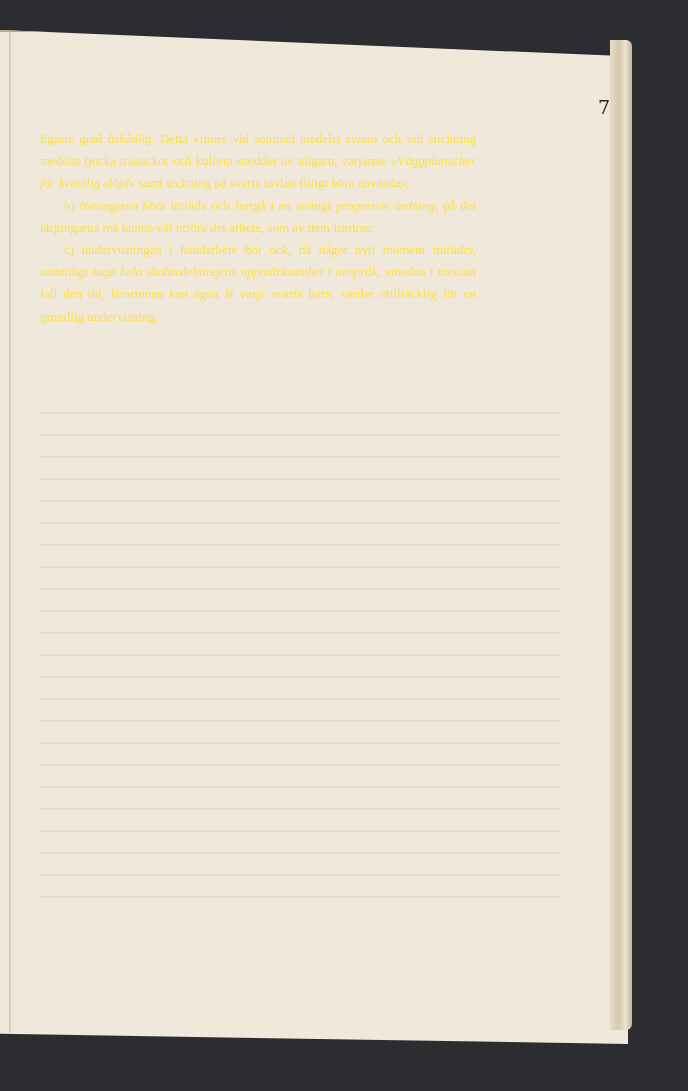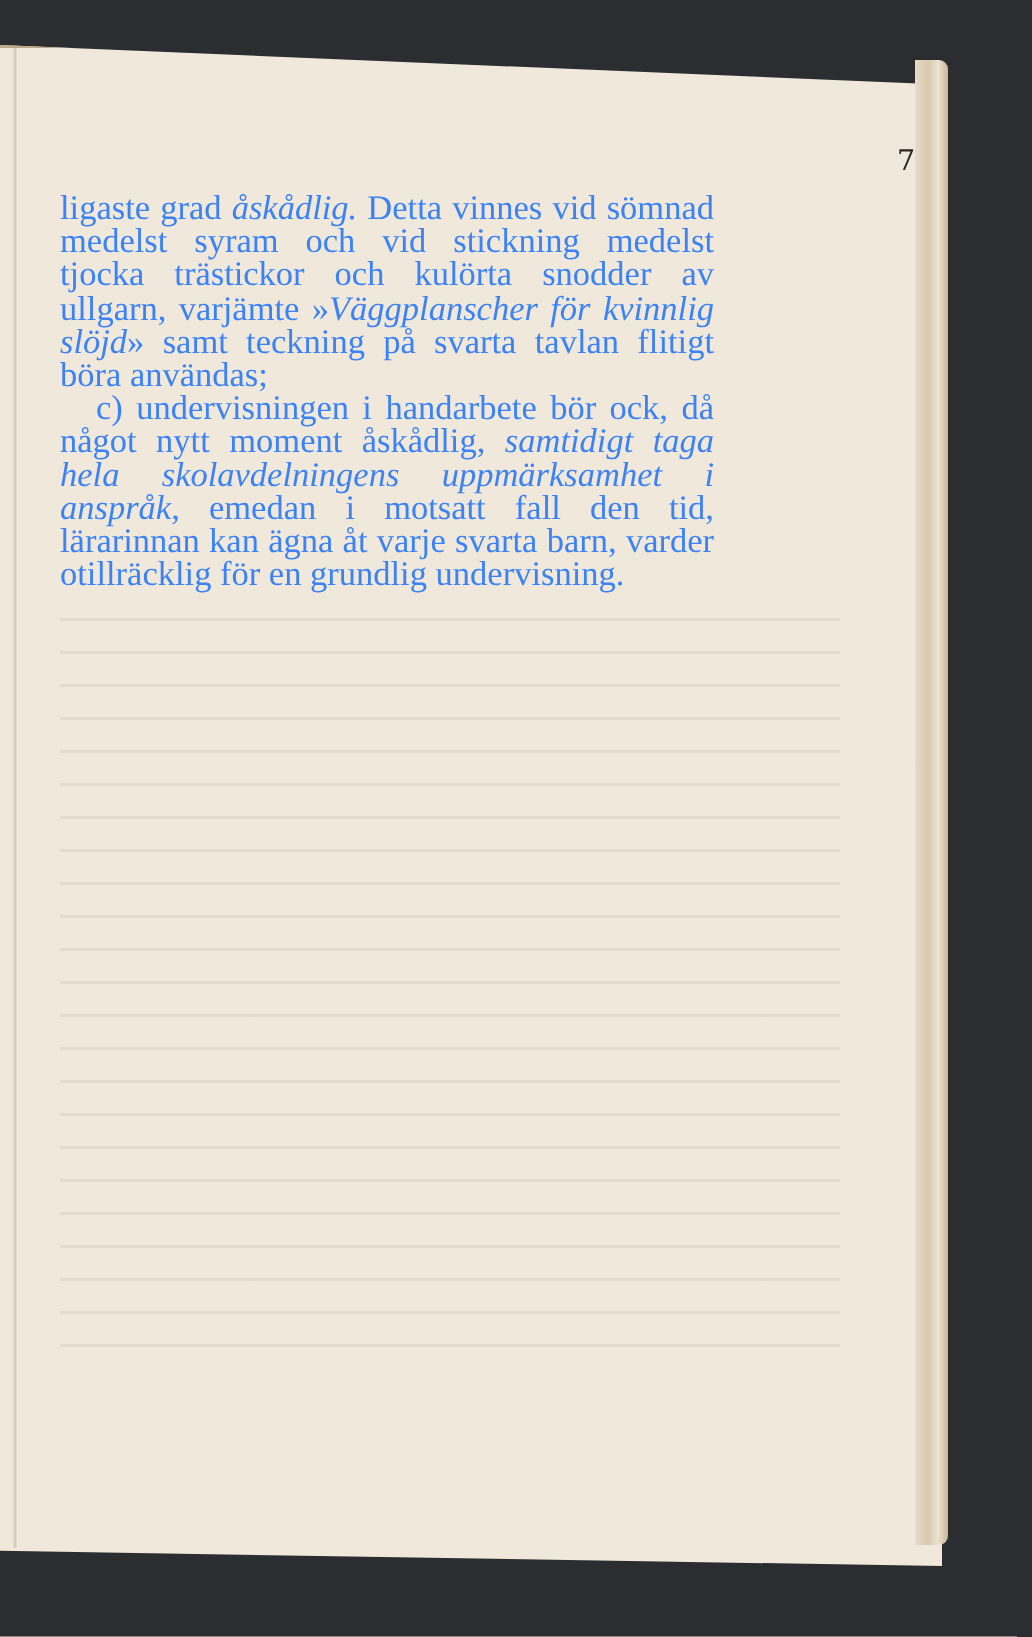--- a/index.html
+++ b/index.html
@@ -31,21 +31,21 @@
       position:absolute; left:40px; top:400px; width:520px; height:500px;
       opacity:0.08;
       background:repeating-linear-gradient(180deg, transparent 0 12px, #5a4c3a 12px 14px, transparent 14px 22px);
     }
     .page-number {
       position:absolute; left:598px; top:96px;
       font-size:19px; color:#2a2622;
     }
     .text {
       position:absolute; left:40px; top:128px; width:436px;
-      font-size:23px; line-height:22.2px; color:#3b82f6;
+      font-size:13px; line-height:22.2px; color:#fde047;
       text-align:justify;
       font-family:"Liberation Serif", serif;
     }
     .text p { margin:0; }
     .text p.indent { text-indent:24px; }
     .text em { font-style:italic; }
   </style>
 </head>
 <body>
 
@@ -54,15 +54,18 @@
 <div class="gutter-line"></div>
 <div class="ghost"></div>
 
 <div class="page-number">7</div>
 
 <div class="text">
   <p>
     <span>ligaste grad </span><em>åskådlig.</em><span> Detta vinnes vid sömnad medelst syram och vid stickning medelst tjocka trästickor och kulörta snodder av ullgarn, varjämte »</span><em>Väggplanscher för kvinnlig slöjd</em><span>» samt teckning på svarta tavlan flitigt böra användas;</span>
   </p>
   <p class="indent">
-    <span>c) undervisningen i handarbete bör ock, då något nytt moment åskådlig, </span><em>samtidigt taga hela skolavdelningens uppmärksamhet i anspråk</em><span>, emedan i motsatt fall den tid, lärarinnan kan ägna åt varje svarta barn, varder otillräcklig för en grundlig undervisning.</span>
+    <span>b) övningarna böra inträda och fortgå i en strängt </span><em>progressiv ordning</em><span>, på det lärjungarna må kunna väl utföra det arbete, som av dem fordras;</span>
+  </p>
+  <p class="indent">
+    <span>c) undervisningen i handarbete bör ock, då något nytt moment inträder, </span><em>samtidigt taga hela skolavdelningens uppmärksamhet i anspråk</em><span>, emedan i motsatt fall den tid, lärarinnan kan ägna åt varje svarta barn, varder otillräcklig för en grundlig undervisning.</span>
   </p>
 </div>
 
 </body></html>

